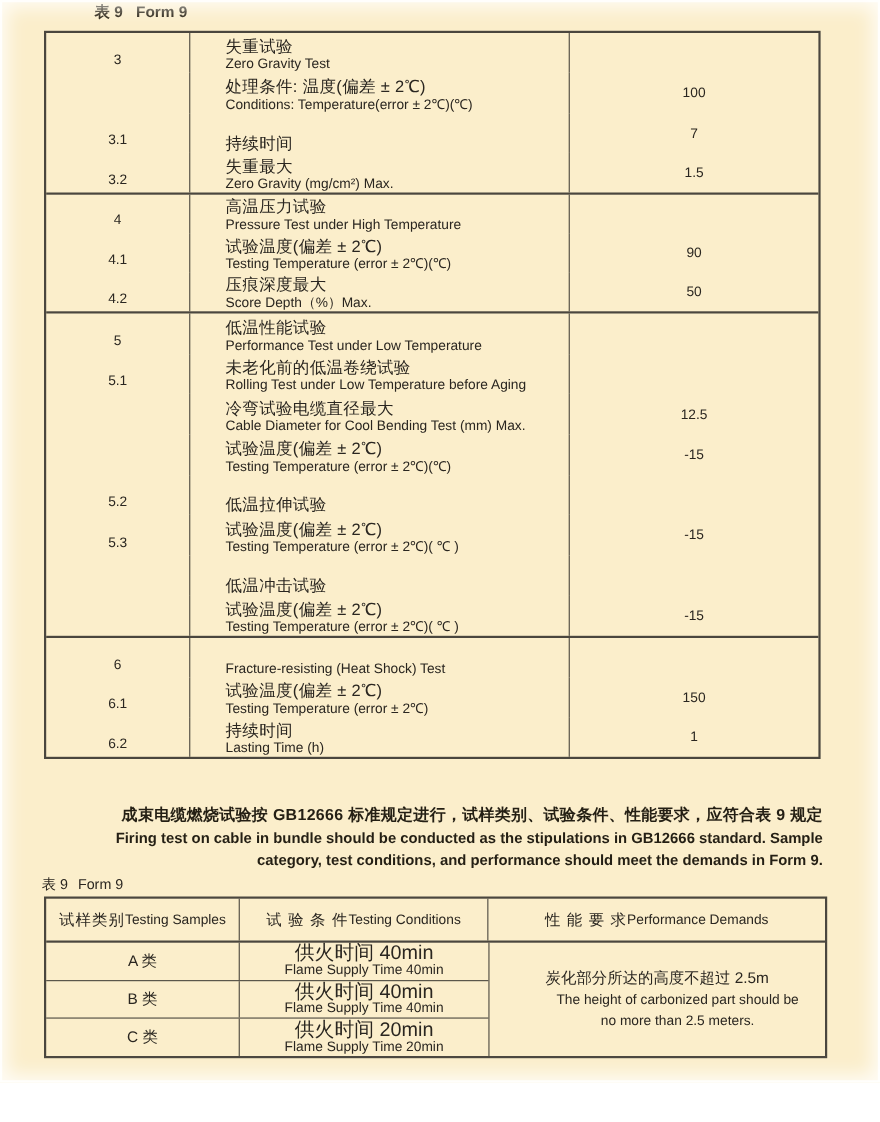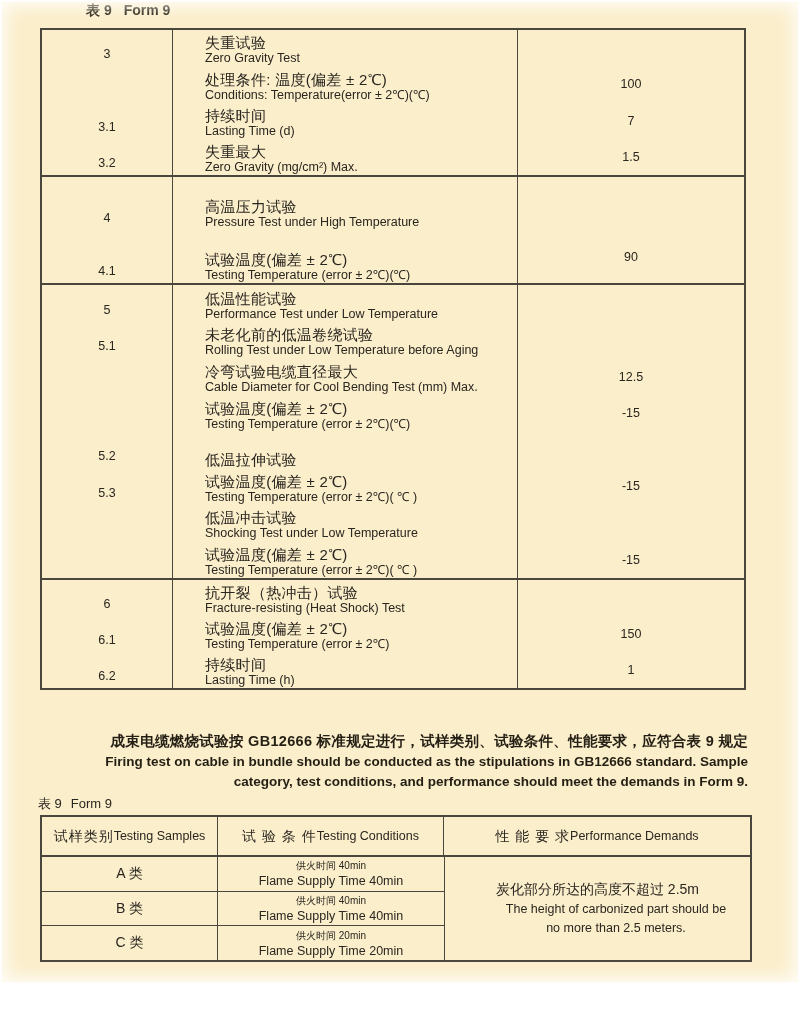--- a/index.html
+++ b/index.html
@@ -62,21 +62,21 @@
   .f9-hen{font-size:12.5px;line-height:15px;}
   .f9-body{flex:1;display:flex;min-height:0;}
   .f9-left{width:402px;display:flex;flex-direction:column;}
   .f9-row{flex:1;display:flex;border-bottom:1.5px solid #4a463e;box-sizing:border-box;min-height:0;}
   .f9-row:last-child{border-bottom:none;}
   .f9-sample{
     width:176px;border-right:1.5px solid #4a463e;box-sizing:border-box;
     display:flex;align-items:center;justify-content:center;font-size:14px;
   }
   .f9-cond{flex:1;display:flex;flex-direction:column;align-items:center;justify-content:center;}
-  .f9-cond-cn{font-size:10px;line-height:16px;}
+  .f9-cond-cn{font-size:18px;line-height:16px;}
   .f9-cond-en{font-size:12.5px;line-height:15px;}
   .f9-right{
     flex:1;border-left:1.5px solid #4a463e;
     display:flex;flex-direction:column;align-items:center;justify-content:center;text-align:left;
   }
   .f9-perf-cn{font-size:14px;line-height:21px;}
   .f9-perf-en{font-size:12.5px;line-height:19px;margin-left:37px;}
 </style>
 </head>
 <body>
@@ -104,21 +104,20 @@
         <div class="c-desc">
           <div class="cn-line">处理条件:  温度(偏差 ± 2℃)</div>
           <div class="en-line">Conditions: Temperature(error ± 2℃)(℃)</div>
         </div>
         <div class="c-val">100</div>
       </div>
       <div class="row">
         <div class="c-num">3.1</div>
         <div class="c-desc">
           <div class="cn-line">持续时间</div>
-          <div class="en-line">Lasting Time (d)</div>
         </div>
         <div class="c-val">7</div>
       </div>
       <div class="row">
         <div class="c-num">3.2</div>
         <div class="c-desc">
           <div class="cn-line">失重最大</div>
           <div class="en-line">Zero Gravity (mg/cm²) Max.</div>
         </div>
         <div class="c-val">1.5</div>
@@ -135,20 +134,28 @@
         <div class="c-val"></div>
       </div>
       <div class="row">
         <div class="c-num">4.1</div>
         <div class="c-desc">
           <div class="cn-line">试验温度(偏差 ± 2℃)</div>
           <div class="en-line">Testing Temperature (error ± 2℃)(℃)</div>
         </div>
         <div class="c-val">90</div>
       </div>
+      <div class="row">
+        <div class="c-num">4.2</div>
+        <div class="c-desc">
+          <div class="cn-line">压痕深度最大</div>
+          <div class="en-line">Score Depth（%）Max.</div>
+        </div>
+        <div class="c-val">50</div>
+      </div>
     </div>
 
     <div class="sec sec-2">
       <div class="row">
         <div class="c-num">5</div>
         <div class="c-desc">
           <div class="cn-line">低温性能试验</div>
           <div class="en-line">Performance Test under Low Temperature</div>
         </div>
         <div class="c-val"></div>
@@ -189,39 +196,37 @@
         <div class="c-desc">
           <div class="cn-line">试验温度(偏差 ± 2℃)</div>
           <div class="en-line">Testing Temperature (error ± 2℃)( ℃ )</div>
         </div>
         <div class="c-val">-15</div>
       </div>
       <div class="row">
         <div class="c-num"></div>
         <div class="c-desc">
           <div class="cn-line">低温冲击试验</div>
-          <div class="en-line">Shocking Test under Low Temperature</div>
         </div>
         <div class="c-val"></div>
       </div>
       <div class="row">
         <div class="c-num"></div>
         <div class="c-desc">
           <div class="cn-line">试验温度(偏差 ± 2℃)</div>
           <div class="en-line">Testing Temperature (error ± 2℃)( ℃ )</div>
         </div>
         <div class="c-val">-15</div>
       </div>
     </div>
 
     <div class="sec sec-3">
       <div class="row">
         <div class="c-num">6</div>
         <div class="c-desc">
-          <div class="cn-line">抗开裂（热冲击）试验</div>
           <div class="en-line">Fracture-resisting (Heat Shock) Test</div>
         </div>
         <div class="c-val"></div>
       </div>
       <div class="row">
         <div class="c-num">6.1</div>
         <div class="c-desc">
           <div class="cn-line">试验温度(偏差 ± 2℃)</div>
           <div class="en-line">Testing Temperature (error ± 2℃)</div>
         </div>

